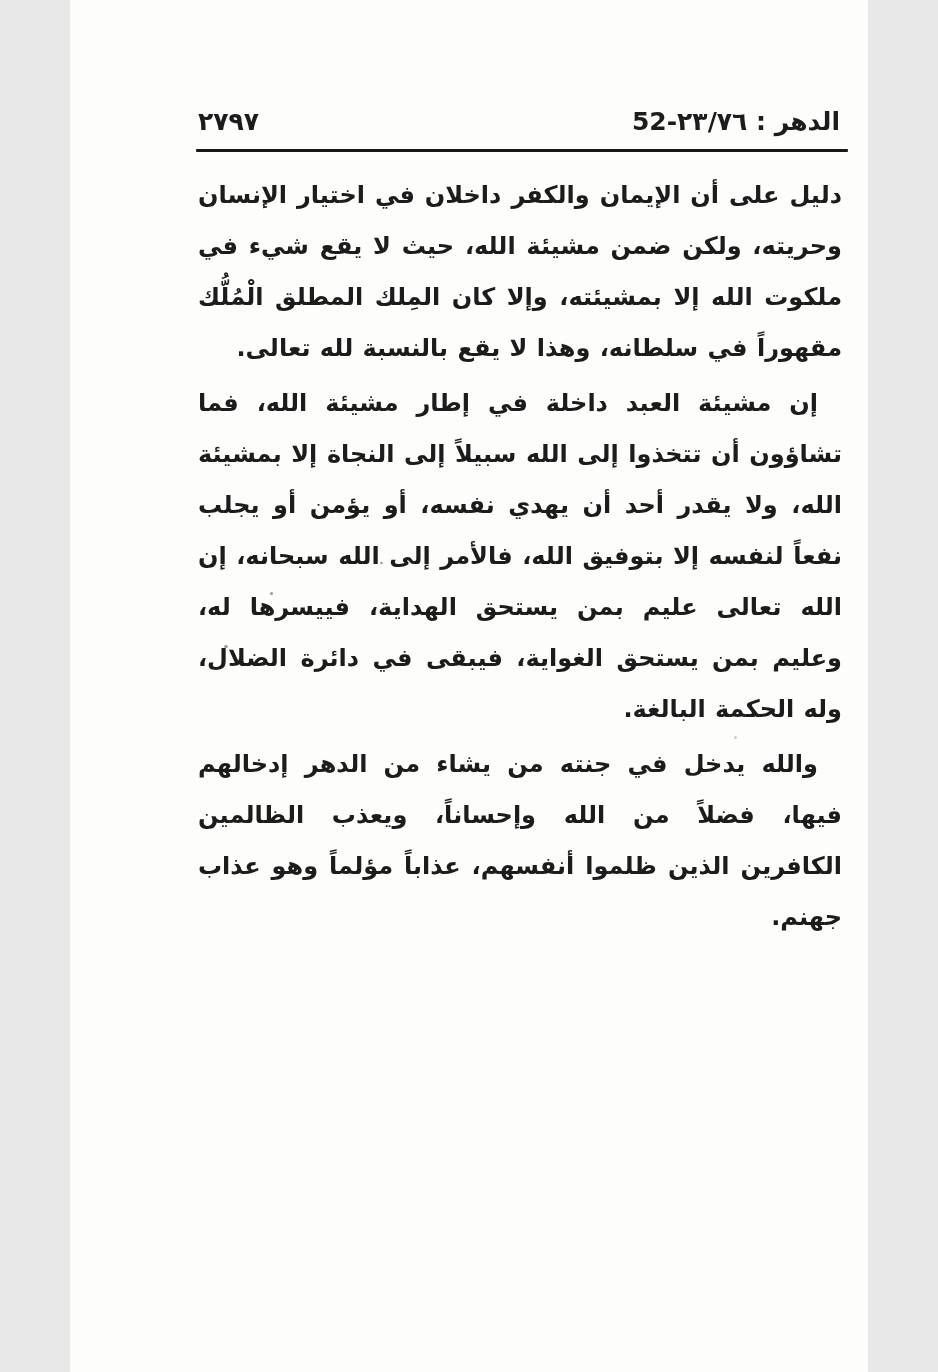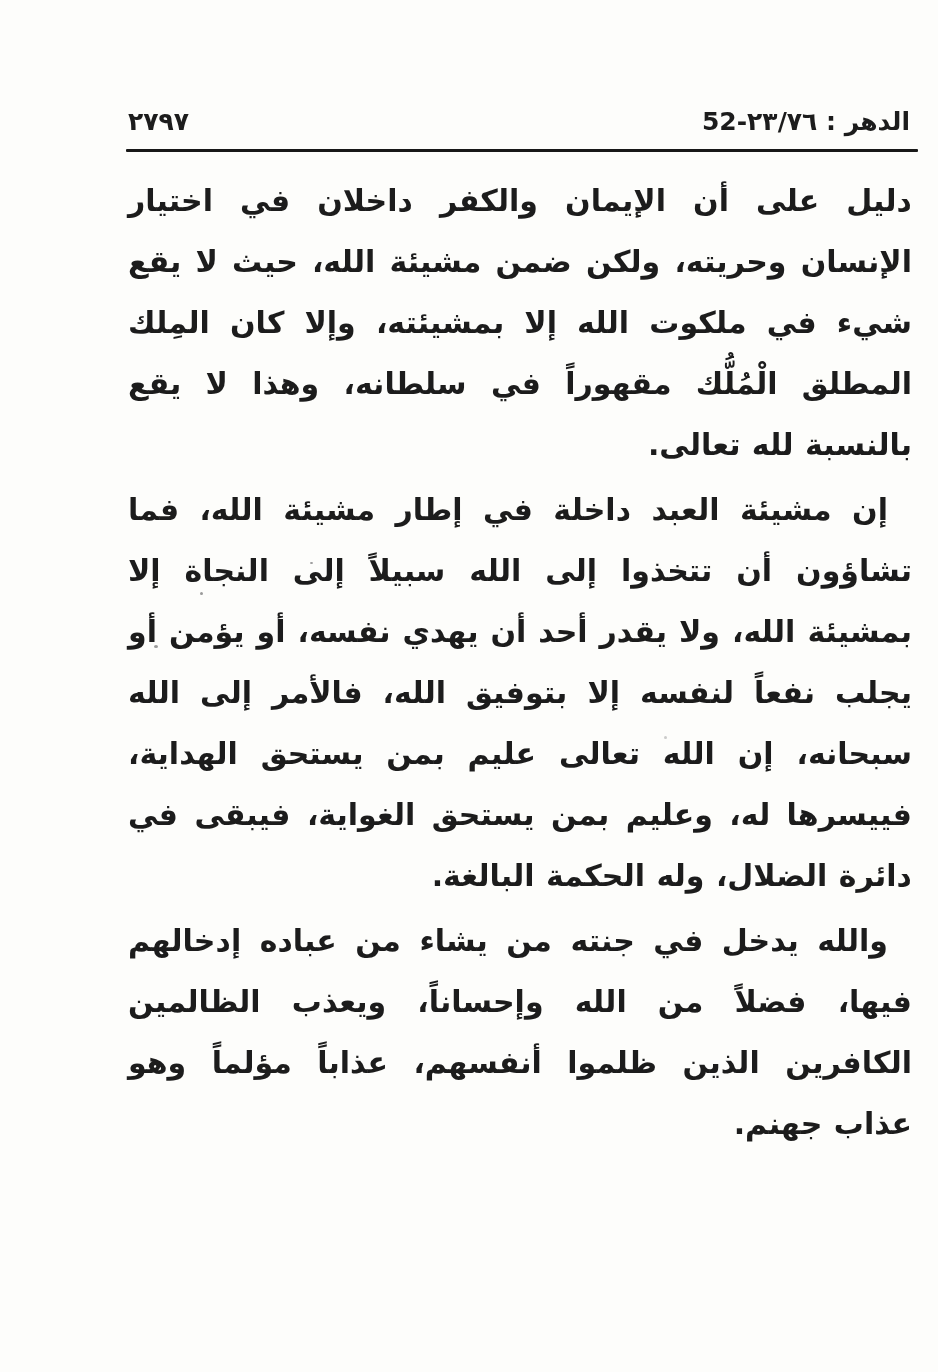--- a/index.html
+++ b/index.html
@@ -1,21 +1,21 @@
 <!DOCTYPE html>
 <html lang="ar"><head>
 <meta charset="utf-8">
 <style>
   * { margin: 0; padding: 0; box-sizing: border-box; }
   html, body { background: #e8e8e8; }
   body { font-family: "DejaVu Sans", sans-serif; }
 
   .page {
     position: relative;
-    width: 938px;
+    width: 798px;
     height: 1372px;
     margin: 0 auto;
     background: #fdfdfb;
     color: #1c1c1c;
     overflow: hidden;
   }
 
   
   .speck { position:absolute; background:#9a9a9a; border-radius:50%; }
   .speck.s1 { width:3px; height:3px; left:200px; top:592px; }
@@ -48,44 +48,44 @@
     border-radius: 1px;
   }
 
   .page-body {
     position: absolute;
     top: 170px;
     right: 26px;
     left: 128px;
     direction: rtl;
     text-align: justify;
-    font-size: 30px;
+    font-size: 24px;
     font-weight: bold;
-    line-height: 61px;
+    line-height: 51px;
     word-spacing: 1px;
   }
   .page-body p { margin-bottom: 4px; }
   .page-body p.indented { text-indent: 24px; }
 </style>
 </head>
 <body>
 
 <div class="page">
 
   <div class="page-header">
     <span class="page-number">٢٧٩٧</span>
     <span class="surah-reference">الدهر : ٧٦/‏٢٣-52</span>
   </div>
 
   <div class="header-rule"></div>
 
   <div class="page-body">
     <p>دليل على أن الإيمان والكفر داخلان في اختيار الإنسان وحريته، ولكن ضمن مشيئة الله، حيث لا يقع شيء في ملكوت الله إلا بمشيئته، وإلا كان المِلك المطلق الْمُلُّك مقهوراً في سلطانه، وهذا لا يقع بالنسبة لله تعالى.</p>
     <p class="indented">إن مشيئة العبد داخلة في إطار مشيئة الله، فما تشاؤون أن تتخذوا إلى الله سبيلاً إلى النجاة إلا بمشيئة الله، ولا يقدر أحد أن يهدي نفسه، أو يؤمن أو يجلب نفعاً لنفسه إلا بتوفيق الله، فالأمر إلى الله سبحانه، إن الله تعالى عليم بمن يستحق الهداية، فييسرها له، وعليم بمن يستحق الغواية، فيبقى في دائرة الضلال، وله الحكمة البالغة.</p>
-    <p class="indented">والله يدخل في جنته من يشاء من عباده إدخالهم فيها، فضلاً من الله وإحساناً، ويعذب الظالمين الكافرين الذين ظلموا أنفسهم، عذاباً مؤلماً وهو عذاب جهنم.</p>
+    <p class="indented">والله يدخل في جنته من يشاء من الدهر إدخالهم فيها، فضلاً من الله وإحساناً، ويعذب الظالمين الكافرين الذين ظلموا أنفسهم، عذاباً مؤلماً وهو عذاب جهنم.</p>
   </div>
 
   <span class="speck s1"></span>
   <span class="speck s2"></span>
   <span class="speck s3"></span>
   <span class="speck s4"></span>
 
 </div>
 
 </body></html>

